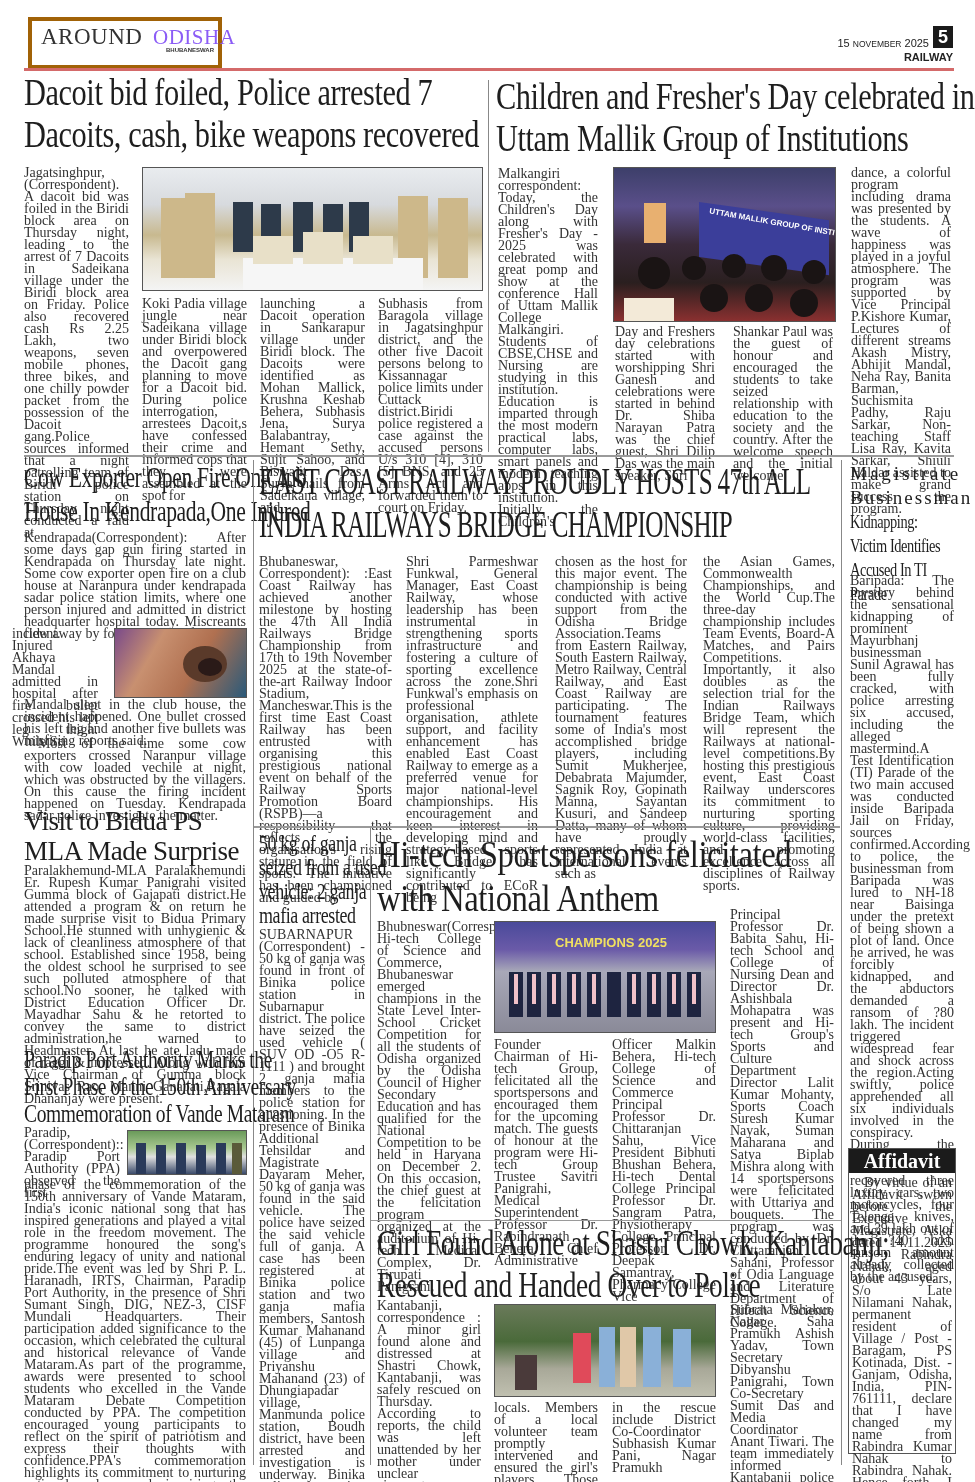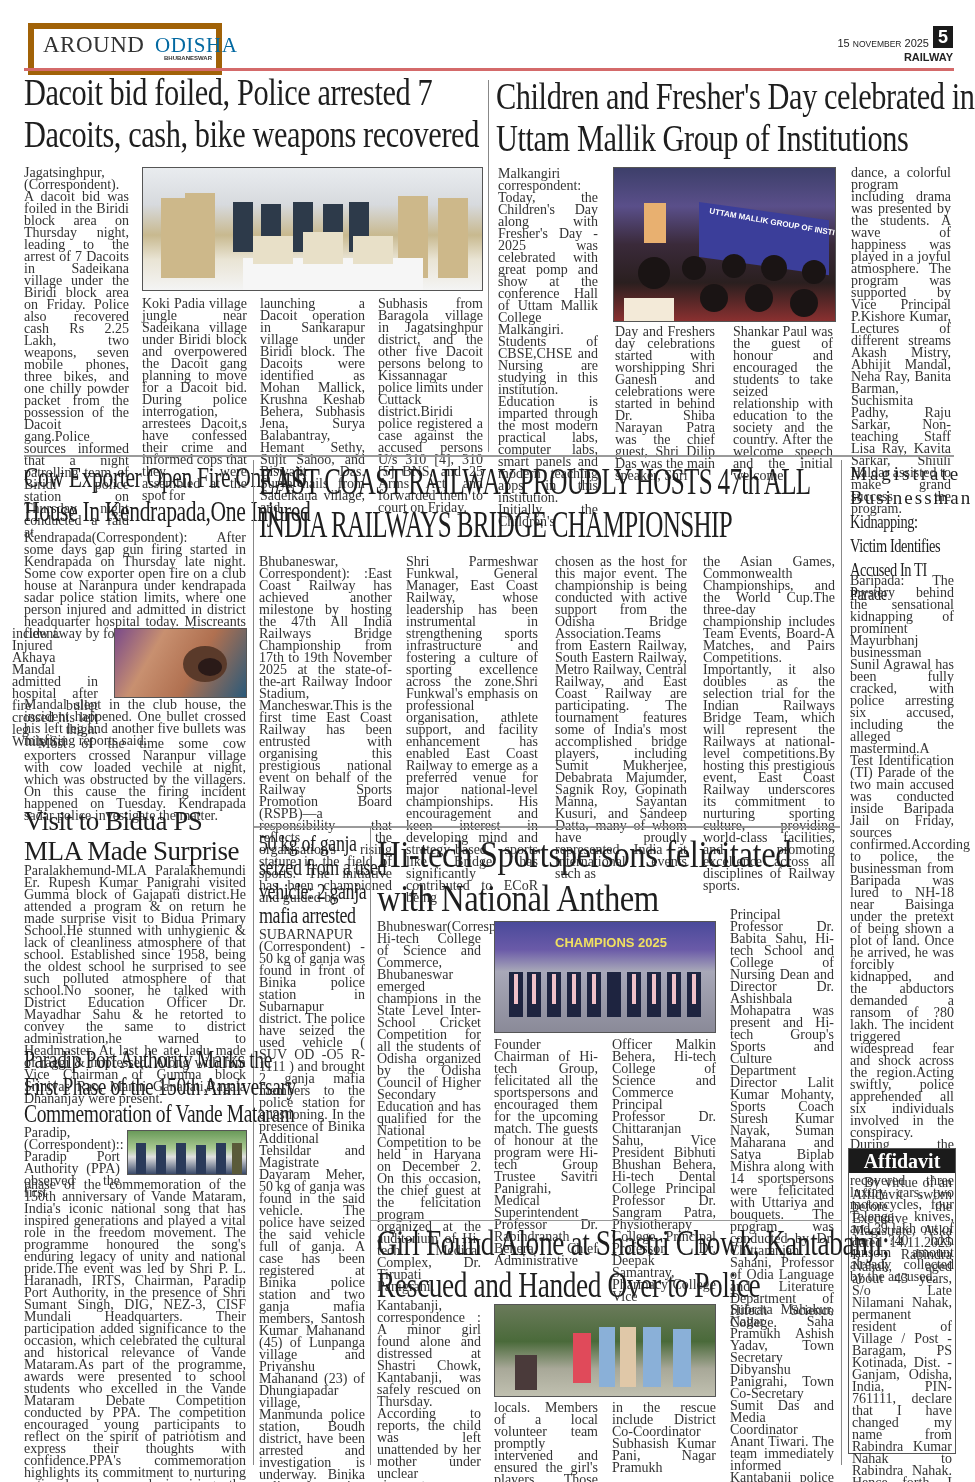--- a/index.html
+++ b/index.html
@@ -5,23 +5,23 @@
 *{box-sizing:border-box;margin:0;padding:0}
 html,body{width:975px;height:1482px;background:#fff;overflow:hidden}
 body{position:relative;font-family:"Liberation Serif",serif;color:#2a2a2a}
 .abs{position:absolute}
 .head{font-family:"Liberation Serif",serif;color:#1e1e1e;line-height:1.02;letter-spacing:-0.5px}
 .body{font-family:"Liberation Serif",serif;font-size:14px;line-height:12px;text-align:justify;color:#333}
 .col{position:absolute}
 .photo{position:absolute;border:1px solid #555;overflow:hidden}
 .hr{position:absolute;height:2px;background:#9a9a9a}
 .vr{position:absolute;width:1px;background:#888}
-.logo{position:absolute;left:28px;top:23px;width:194px;height:52px;border:6px solid #a16207;background:#fff}
+.logo{position:absolute;left:28px;top:17px;width:194px;height:52px;border:4px solid #a16207;background:#fff}
 .logo .a{position:absolute;left:9px;top:3px;font-family:"Liberation Serif",serif;font-size:23px;color:#333;letter-spacing:0.5px}
-.logo .b{position:absolute;left:121px;top:4px;font-family:"Liberation Serif",serif;font-size:21px;color:#0369a1;letter-spacing:0.5px}
+.logo .b{position:absolute;left:121px;top:4px;font-family:"Liberation Serif",serif;font-size:21px;color:#8b5cf6;letter-spacing:0.5px}
 .logo .c{position:absolute;right:4px;top:26px;font-family:"Liberation Sans",sans-serif;font-size:6px;font-weight:bold;color:#333}
 .date{position:absolute;right:46px;top:37px;font-family:"Liberation Sans",sans-serif;font-weight:normal;font-size:11px;color:#222}
 .date .m{font-size:8.5px}
 .pgno{position:absolute;right:22px;top:26px;width:20px;height:22px;background:#1a1a1a;color:#fff;font-family:"Liberation Sans",sans-serif;font-weight:bold;font-size:18px;text-align:center;line-height:22px}
 .day{position:absolute;right:22px;top:51px;font-family:"Liberation Sans",sans-serif;font-weight:bold;font-size:11px;color:#222}
 .topline{position:absolute;left:24px;top:68px;width:930px;height:3px;background:#d46a6a}
 .affbox{position:absolute;left:848px;top:1148px;width:108px;height:306px;border:1px solid #555}
 .affhead{background:#1b1b1b;color:#fff;font-family:"Liberation Serif",serif;font-weight:bold;font-size:20px;text-align:center;height:24px;line-height:24px}
 </style>
 </head>

